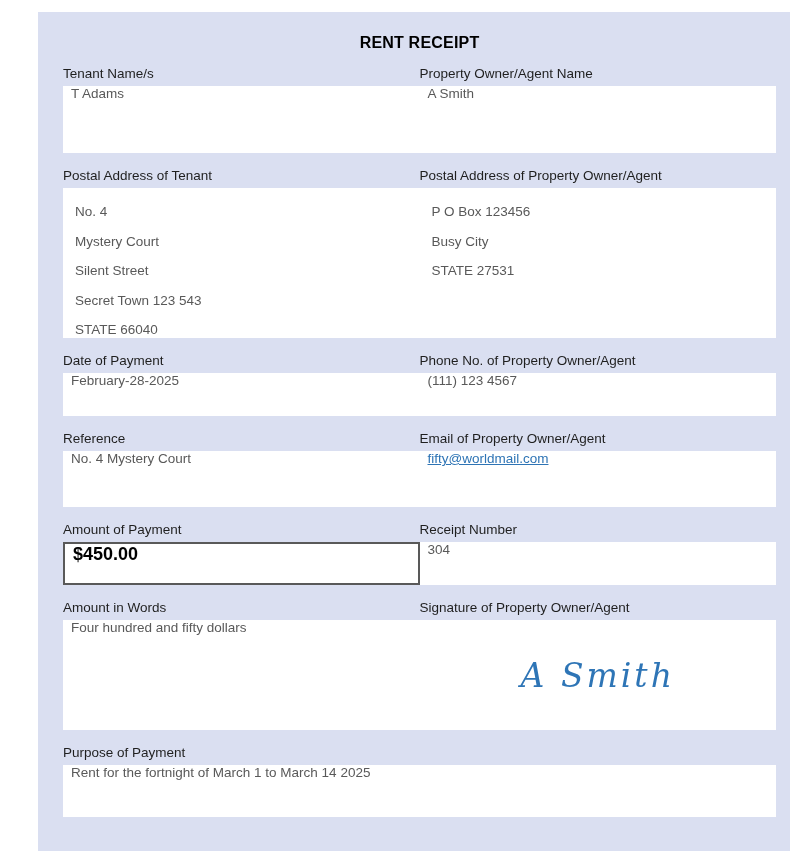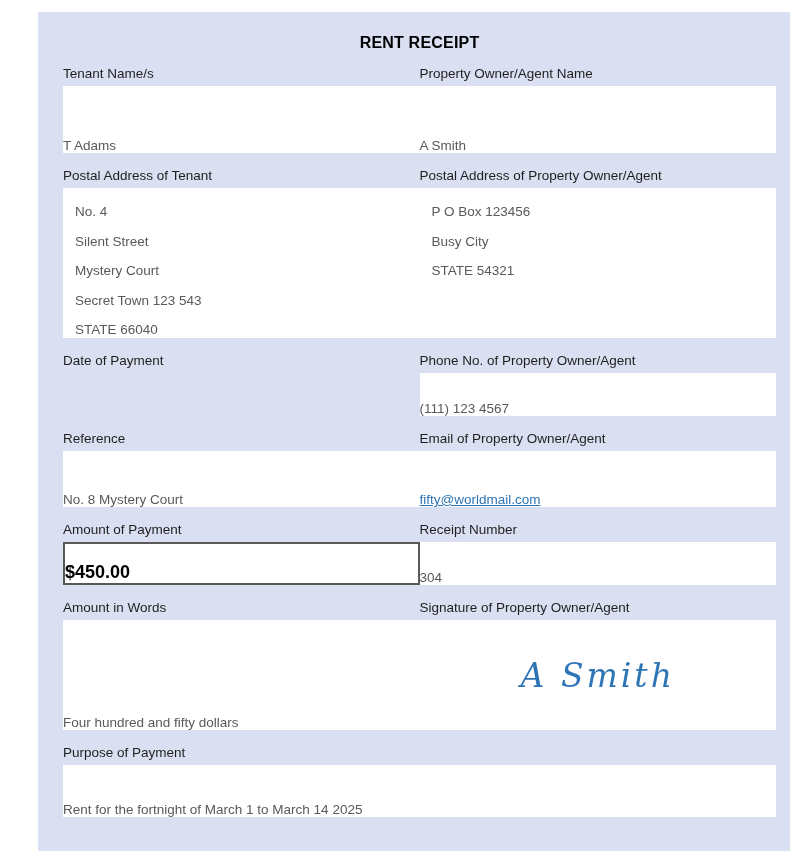--- a/index.html
+++ b/index.html
@@ -51,21 +51,21 @@
     height: 17px;
     line-height: 17px;
     margin-bottom: 4px;
   }
   .box {
     background: var(--field-bg);
     color: var(--value-gray);
     font-size: 13.5px;
     width: 100%;
   }
-  .v-center { display: flex; align-items: flex-end; padding: 0 0; }
+  .v-center { display: flex; align-items: flex-start; padding: 0 8px; }
   .h-name    { height: 67px; }
   .h-addr    { height: 150px; padding: 9px 26px 0 12px; }
   .h-small   { height: 43px; }
   .h-mid     { height: 56px; }
   .h-words   { height: 110px; }
   .h-purpose { height: 52px; }
   .addr-line { line-height: 29.5px; white-space: nowrap; }
   .amount-box {
     border: 2px solid var(--amount-border);
     font-weight: bold;
@@ -106,53 +106,56 @@
         <span>A Smith</span>
       </div>
     </div>
   </div>
 
   <div class="row">
     <div class="cell">
       <div class="field-label">Postal Address of Tenant</div>
       <div class="box h-addr">
           <div class="addr-line">No. 4</div>
+          <div class="addr-line">Mystery Court</div>
           <div class="addr-line">Silent Street</div>
-          <div class="addr-line">Mystery Court</div>
           <div class="addr-line">Secret Town 123 543</div>
           <div class="addr-line">STATE 66040</div>
         </div>
     </div>
     <div class="cell">
       <div class="field-label">Postal Address of Property Owner/Agent</div>
       <div class="box h-addr">
           <div class="addr-line">P O Box 123456</div>
           <div class="addr-line">Busy City</div>
-          <div class="addr-line">STATE 54321</div>
+          <div class="addr-line">STATE 27531</div>
         </div>
     </div>
   </div>
 
   <div class="row">
     <div class="cell">
       <div class="field-label">Date of Payment</div>
+      <div class="box h-small v-center">
+        <span>February-28-2025</span>
+      </div>
     </div>
     <div class="cell">
       <div class="field-label">Phone No. of Property Owner/Agent</div>
       <div class="box h-small v-center">
         <span>(111) 123 4567</span>
       </div>
     </div>
   </div>
 
   <div class="row">
     <div class="cell">
       <div class="field-label">Reference</div>
       <div class="box h-mid v-center">
-        <span>No. 8 Mystery Court</span>
+        <span>No. 4 Mystery Court</span>
       </div>
     </div>
     <div class="cell">
       <div class="field-label">Email of Property Owner/Agent</div>
       <div class="box h-mid v-center">
         <a class="email-link">fifty@worldmail.com</a>
       </div>
     </div>
   </div>
 

